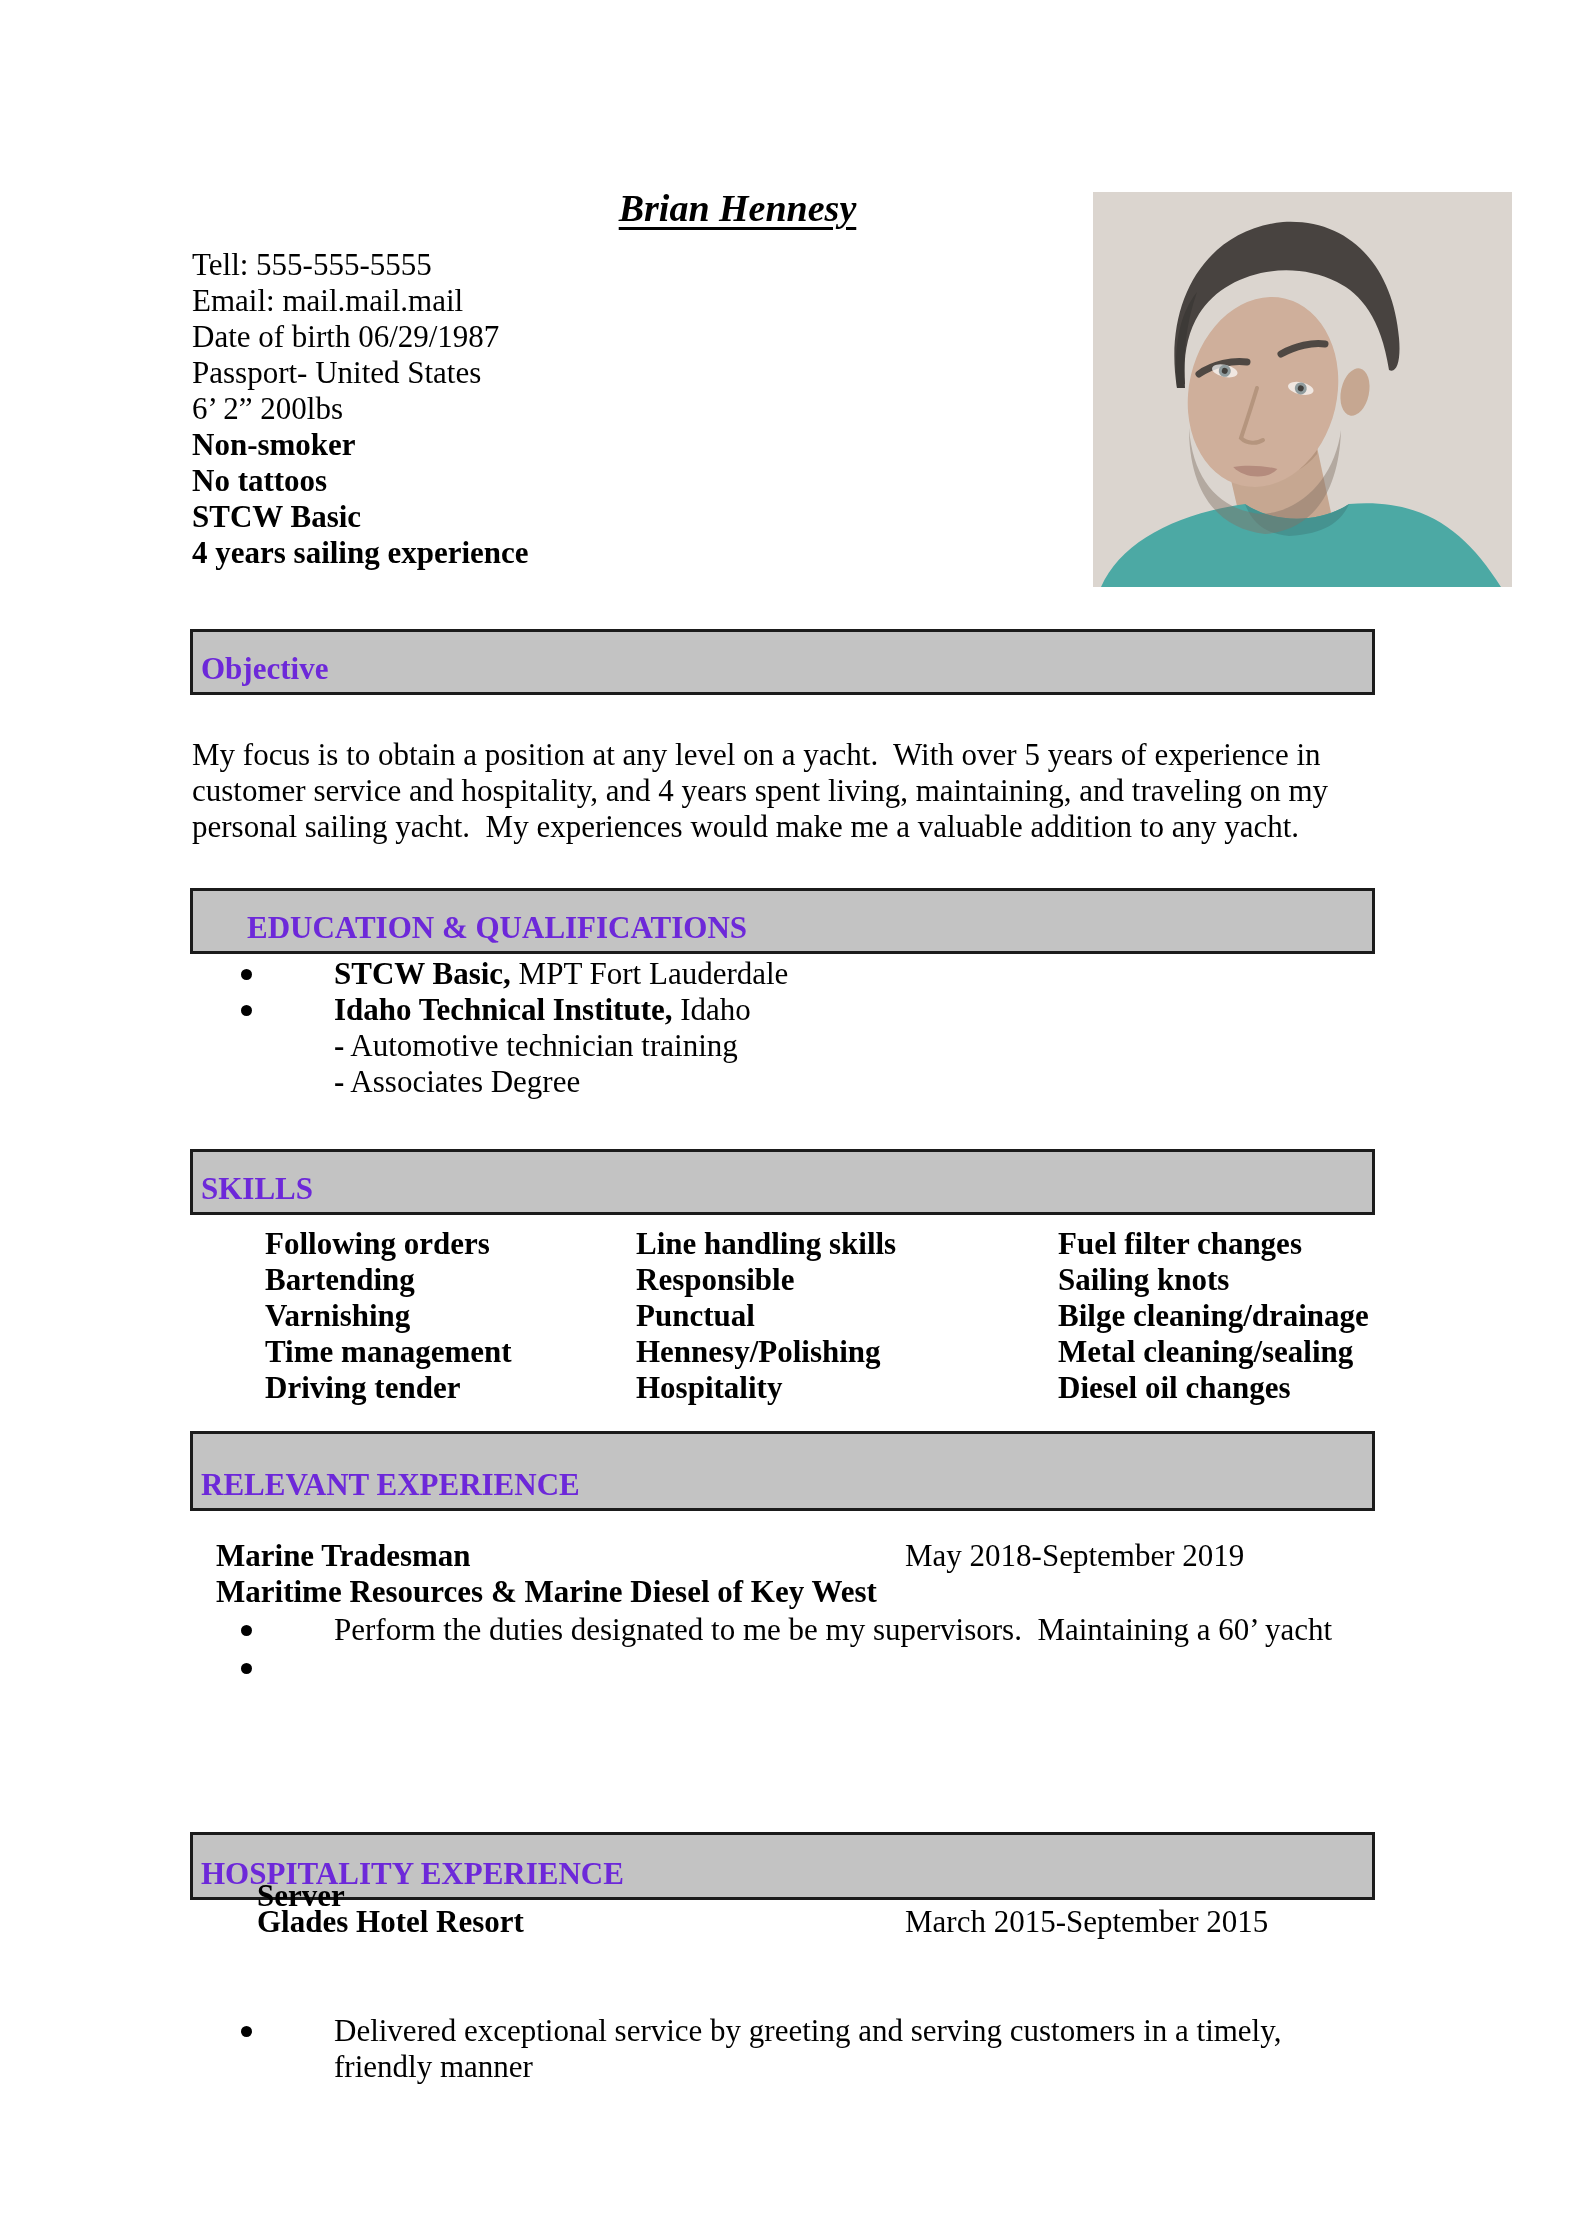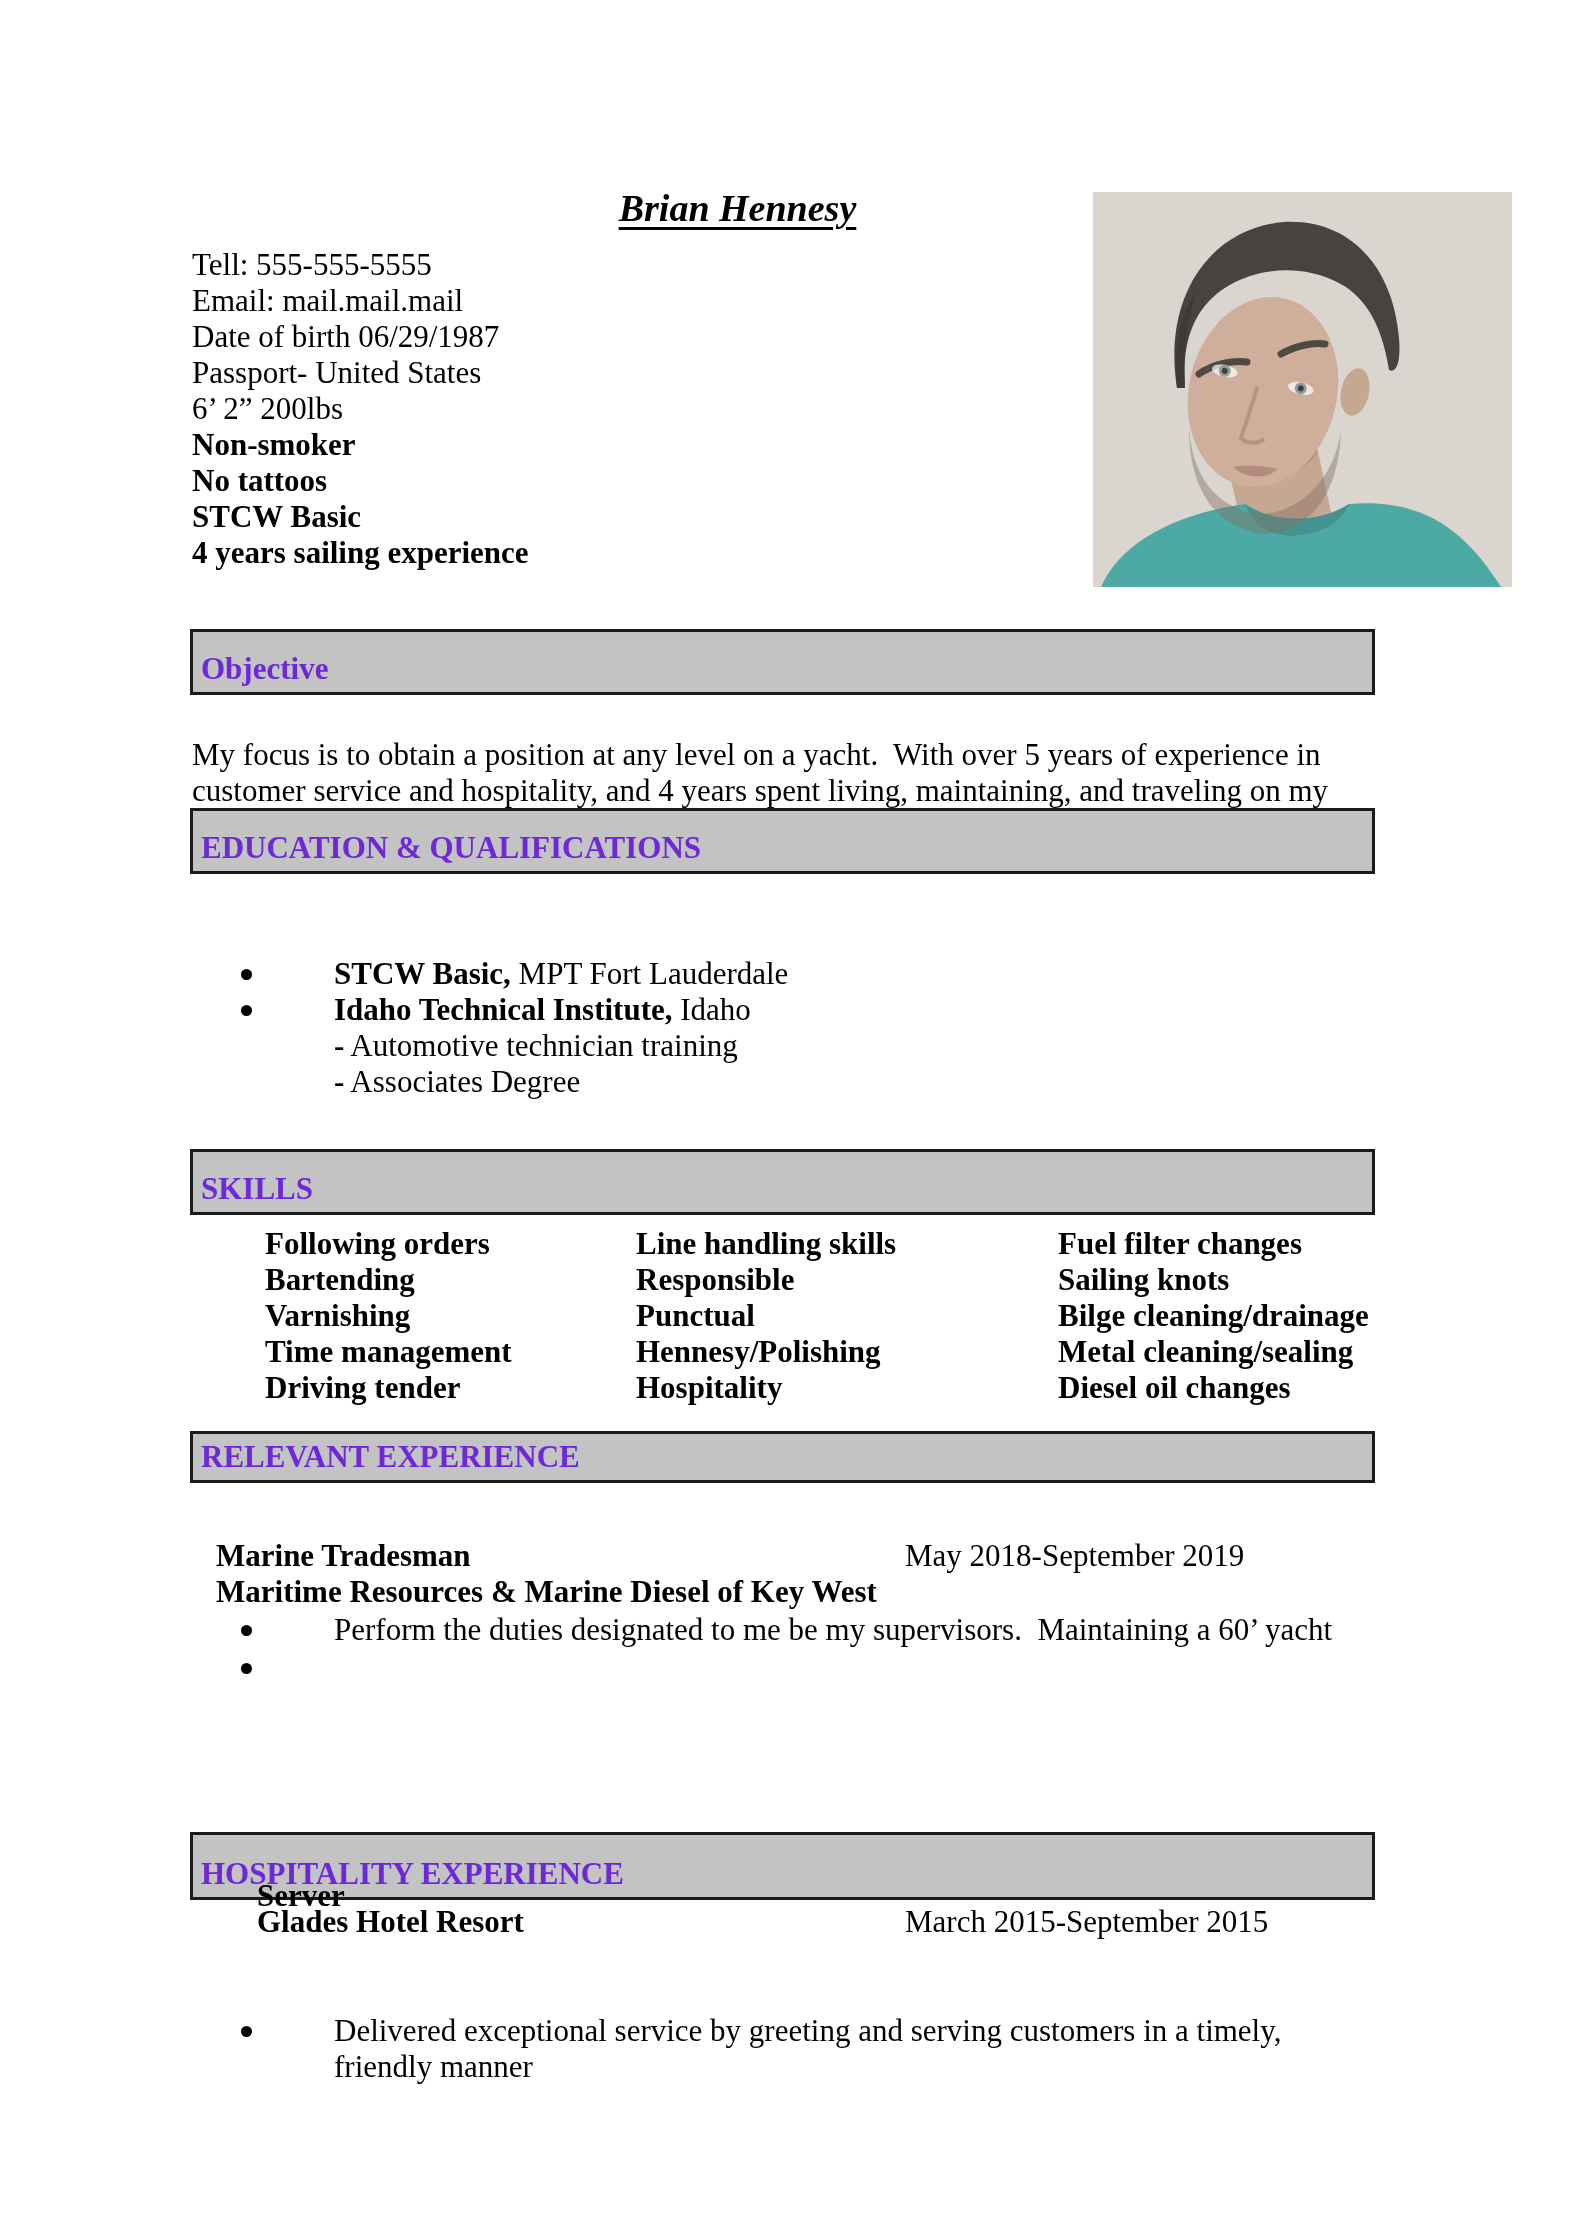--- a/index.html
+++ b/index.html
@@ -148,21 +148,21 @@
 
       <rect x="0" y="0" width="419" height="395" fill="#ffffff" opacity="0.14"></rect>
     </svg>
   </div>
 
   <div class="bar" style="top:629px;">
     <span class="heading">Objective</span>
   </div>
   <div class="t" style="left:192px; top:737px; width:1160px;">My focus is to obtain a position at any level on a yacht.  With over 5 years of experience in customer service and hospitality, and 4 years spent living, maintaining, and traveling on my personal sailing yacht.  My experiences would make me a valuable addition to any yacht.</div>
 
-  <div class="bar" style="top:808px;">
+  <div class="bar" style="top:888px;padding-left:46px;">
     <span class="heading">EDUCATION &amp; QUALIFICATIONS</span>
   </div>
   <span class="dot" style="left:241px; top:969px;"></span>
   <div class="t" style="left:334px; top:956px;"><span class="b">STCW Basic,</span><span> MPT Fort Lauderdale</span></div>
   <span class="dot" style="left:241px; top:1005px;"></span>
   <div class="t" style="left:334px; top:992px;"><span class="b">Idaho Technical Institute,</span><span> Idaho</span></div>
   <div class="t" style="left:334px; top:1028px;"><span class="b">-</span><span> Automotive technician training</span></div>
   <div class="t" style="left:334px; top:1064px;"><span class="b">-</span><span> Associates Degree</span></div>
 
   <div class="bar" style="top:1149px;">
@@ -183,21 +183,21 @@
     <div>Hospitality</div>
   </div>
   <div class="skills-col" style="left:1058px; top:1226px;">
     <div>Fuel filter changes</div>
     <div>Sailing knots</div>
     <div>Bilge cleaning/drainage</div>
     <div>Metal cleaning/sealing</div>
     <div>Diesel oil changes</div>
   </div>
 
-  <div class="bar" style="top:1431px; height:52px;">
+  <div class="bar" style="top:1431px; height:80px;">
     <span class="heading">RELEVANT EXPERIENCE</span>
   </div>
   <div class="t b" style="left:216px; top:1538px;">Marine Tradesman</div>
   <div class="t" style="left:905px; top:1538px;">May 2018-September 2019</div>
   <div class="t b" style="left:216px; top:1574px;">Maritime Resources &amp; Marine Diesel of Key West</div>
   <span class="dot" style="left:241px; top:1625px;"></span>
   <div class="t" style="left:334px; top:1612px; width:1015px;">Perform the duties designated to me be my supervisors.  Maintaining a 60’ yacht</div>
   <span class="dot" style="left:241px; top:1663px;"></span>
 
   <div class="bar" style="top:1832px; height:68px;">

